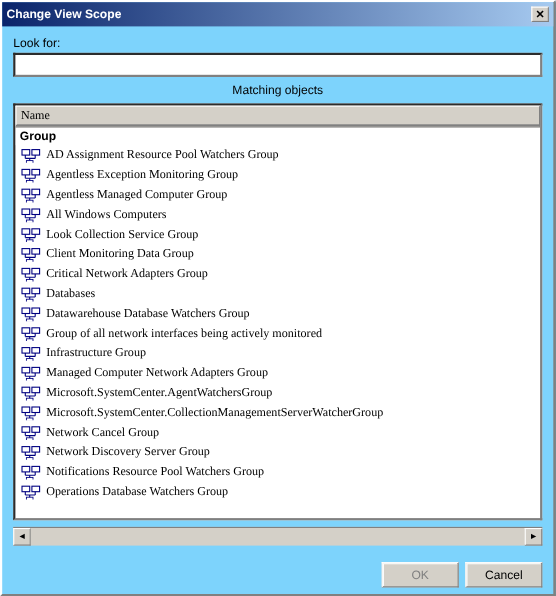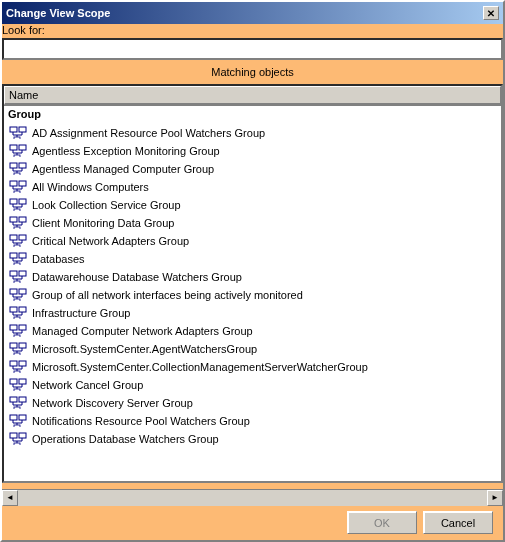--- a/index.html
+++ b/index.html
@@ -13,21 +13,21 @@
       height: 542px;
       background: #d4d0c8;
       font-family: 'Tahoma', 'MS Sans Serif', Arial, sans-serif;
       font-size: 11px;
       overflow: hidden;
     }
 
     .window {
       width: 505px;
       height: 542px;
-      background: #fdba74;
+      background: #7dd3fc;
       border: 2px solid #ffffff;
       border-right-color: #808080;
       border-bottom-color: #808080;
       box-shadow: 1px 1px 0 #000;
       display: flex;
       flex-direction: column;
     }
 
     .title-bar {
       background: linear-gradient(to right, #0a246a, #a6caf0);
@@ -55,20 +55,21 @@
       display: flex;
       align-items: center;
       justify-content: center;
       font-size: 10px;
       font-weight: bold;
       cursor: pointer;
       color: #000;
     }
 
     .content {
+      padding: 10px;
       display: flex;
       flex-direction: column;
       flex: 1;
       gap: 6px;
     }
 
     .label {
       font-size: 11px;
       color: #000;
       margin-bottom: 2px;
@@ -112,20 +113,21 @@
       display: flex;
       align-items: center;
       padding: 0 4px;
       font-size: 11px;
       font-weight: normal;
       border-right: 1px solid #808080;
       border-bottom: 2px solid #808080;
       border-top: 1px solid #fff;
       border-left: 1px solid #fff;
       flex: 1;
+      font-family: Liberation Serif, serif;
     }
 
     .list-scroll-area {
       flex: 1;
       overflow-y: auto;
       overflow-x: hidden;
     }
 
     .list-scroll-area::-webkit-scrollbar {
       width: 16px;
@@ -144,24 +146,25 @@
 
     .list-group-header {
       padding: 2px 4px;
       font-size: 11px;
       font-weight: bold;
       background: white;
     }
 
     .list-item {
       display: flex;
-      align-items: flex-end;
+      align-items: center;
       padding: 1px 4px;
       cursor: pointer;
       min-height: 18px;
+      font-family: Liberation Serif, serif;
     }
 
     .list-item .item-icon {
       width: 20px;
       height: 14px;
       flex-shrink: 0;
       margin-right: 4px;
       display: inline-flex;
       align-items: center;
       justify-content: center;

